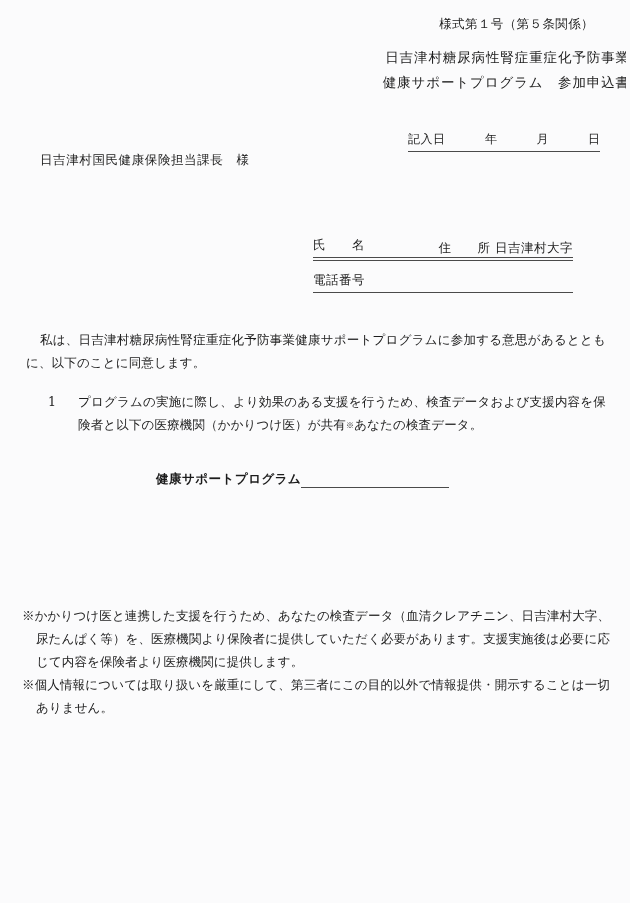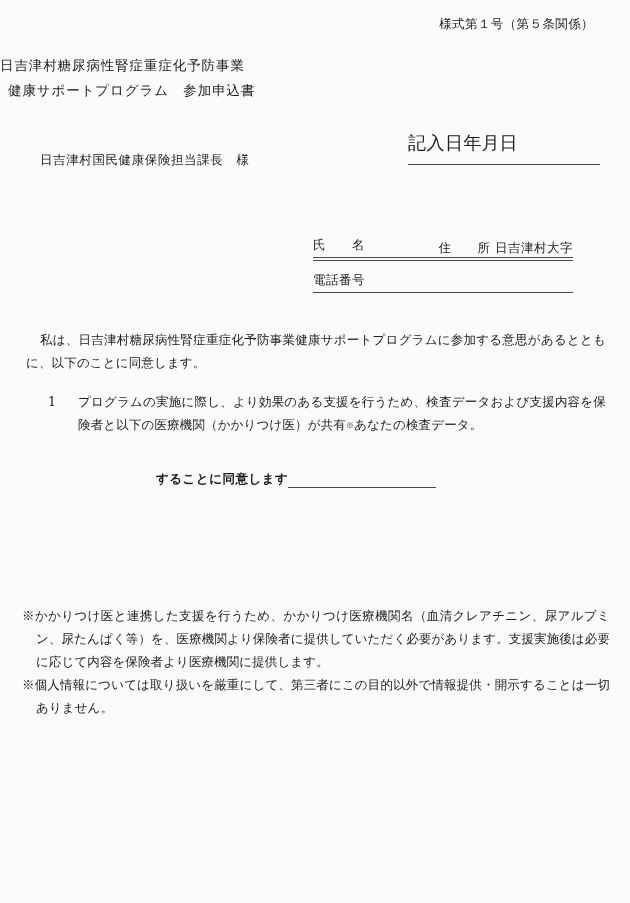--- a/index.html
+++ b/index.html
@@ -29,46 +29,46 @@
     top: 16px;
     right: 32px;
     font-size: 12.5px;
     letter-spacing: 0.4px;
     white-space: nowrap;
   }
 
   
   .title-block {
     position: absolute;
-    top: 53px;
+    top: 45px;
     left: 0;
     width: 630px;
-    text-align: left;
+    text-align: right;
   }
   .title-line {
     font-size: 13.5px;
     letter-spacing: 0.9px;
     line-height: 25px;
     white-space: nowrap;
   }
   .title-line-2 {
     padding-left: 8px;
   }
 
   
   .date-line {
     position: absolute;
     top: 131px;
     left: 408px;
     width: 192px;
-    font-size: 18px;
+    font-size: 12px;
     border-bottom: 1px solid #4a4a4a;
-    padding-bottom: 9px;
+    padding-bottom: 3px;
     display: flex;
-    justify-content: flex-start;
+    justify-content: space-between;
     white-space: nowrap;
   }
   .date-line .d-label { letter-spacing: 0.5px; }
 
   
   .addressee {
     position: absolute;
     top: 152px;
     left: 40px;
     font-size: 12.5px;
@@ -209,22 +209,22 @@
   <div class="consent-intro">私は、日吉津村糖尿病性腎症重症化予防事業健康サポートプログラムに参加する意思があるとともに、以下のことに同意します。</div>
 
   <div class="item-row">
     <span class="item-number">1</span>
     <span class="item-text">
       <span>プログラムの実施に際し、より効果のある支援を行うため、検査データおよび支援内容を保険者と以下の医療機関（かかりつけ医）が共有</span><span class="ref-mark">※</span><span>あなたの検査データ。</span>
     </span>
   </div>
 
   <div class="clinic-row clinic-clinic">
-    <span>することに同意します</span><span class="clinic-blank blank-clinic"></span>
+    <span>健康サポートプログラム</span><span class="clinic-blank blank-clinic"></span>
   </div>
 
 
   <div class="footnotes">
-    <p class="footnote">※かかりつけ医と連携した支援を行うため、かかりつけ医療機関名（血清クレアチニン、尿アルブミン、尿たんぱく等）を、医療機関より保険者に提供していただく必要があります。支援実施後は必要に応じて内容を保険者より医療機関に提供します。</p>
+    <p class="footnote">※かかりつけ医と連携した支援を行うため、あなたの検査データ（血清クレアチニン、日吉津村大字、尿たんぱく等）を、医療機関より保険者に提供していただく必要があります。支援実施後は必要に応じて内容を保険者より医療機関に提供します。</p>
     <p class="footnote">※個人情報については取り扱いを厳重にして、第三者にこの目的以外で情報提供・開示することは一切ありません。</p>
   </div>
 
 </div>
 
 </body></html>

